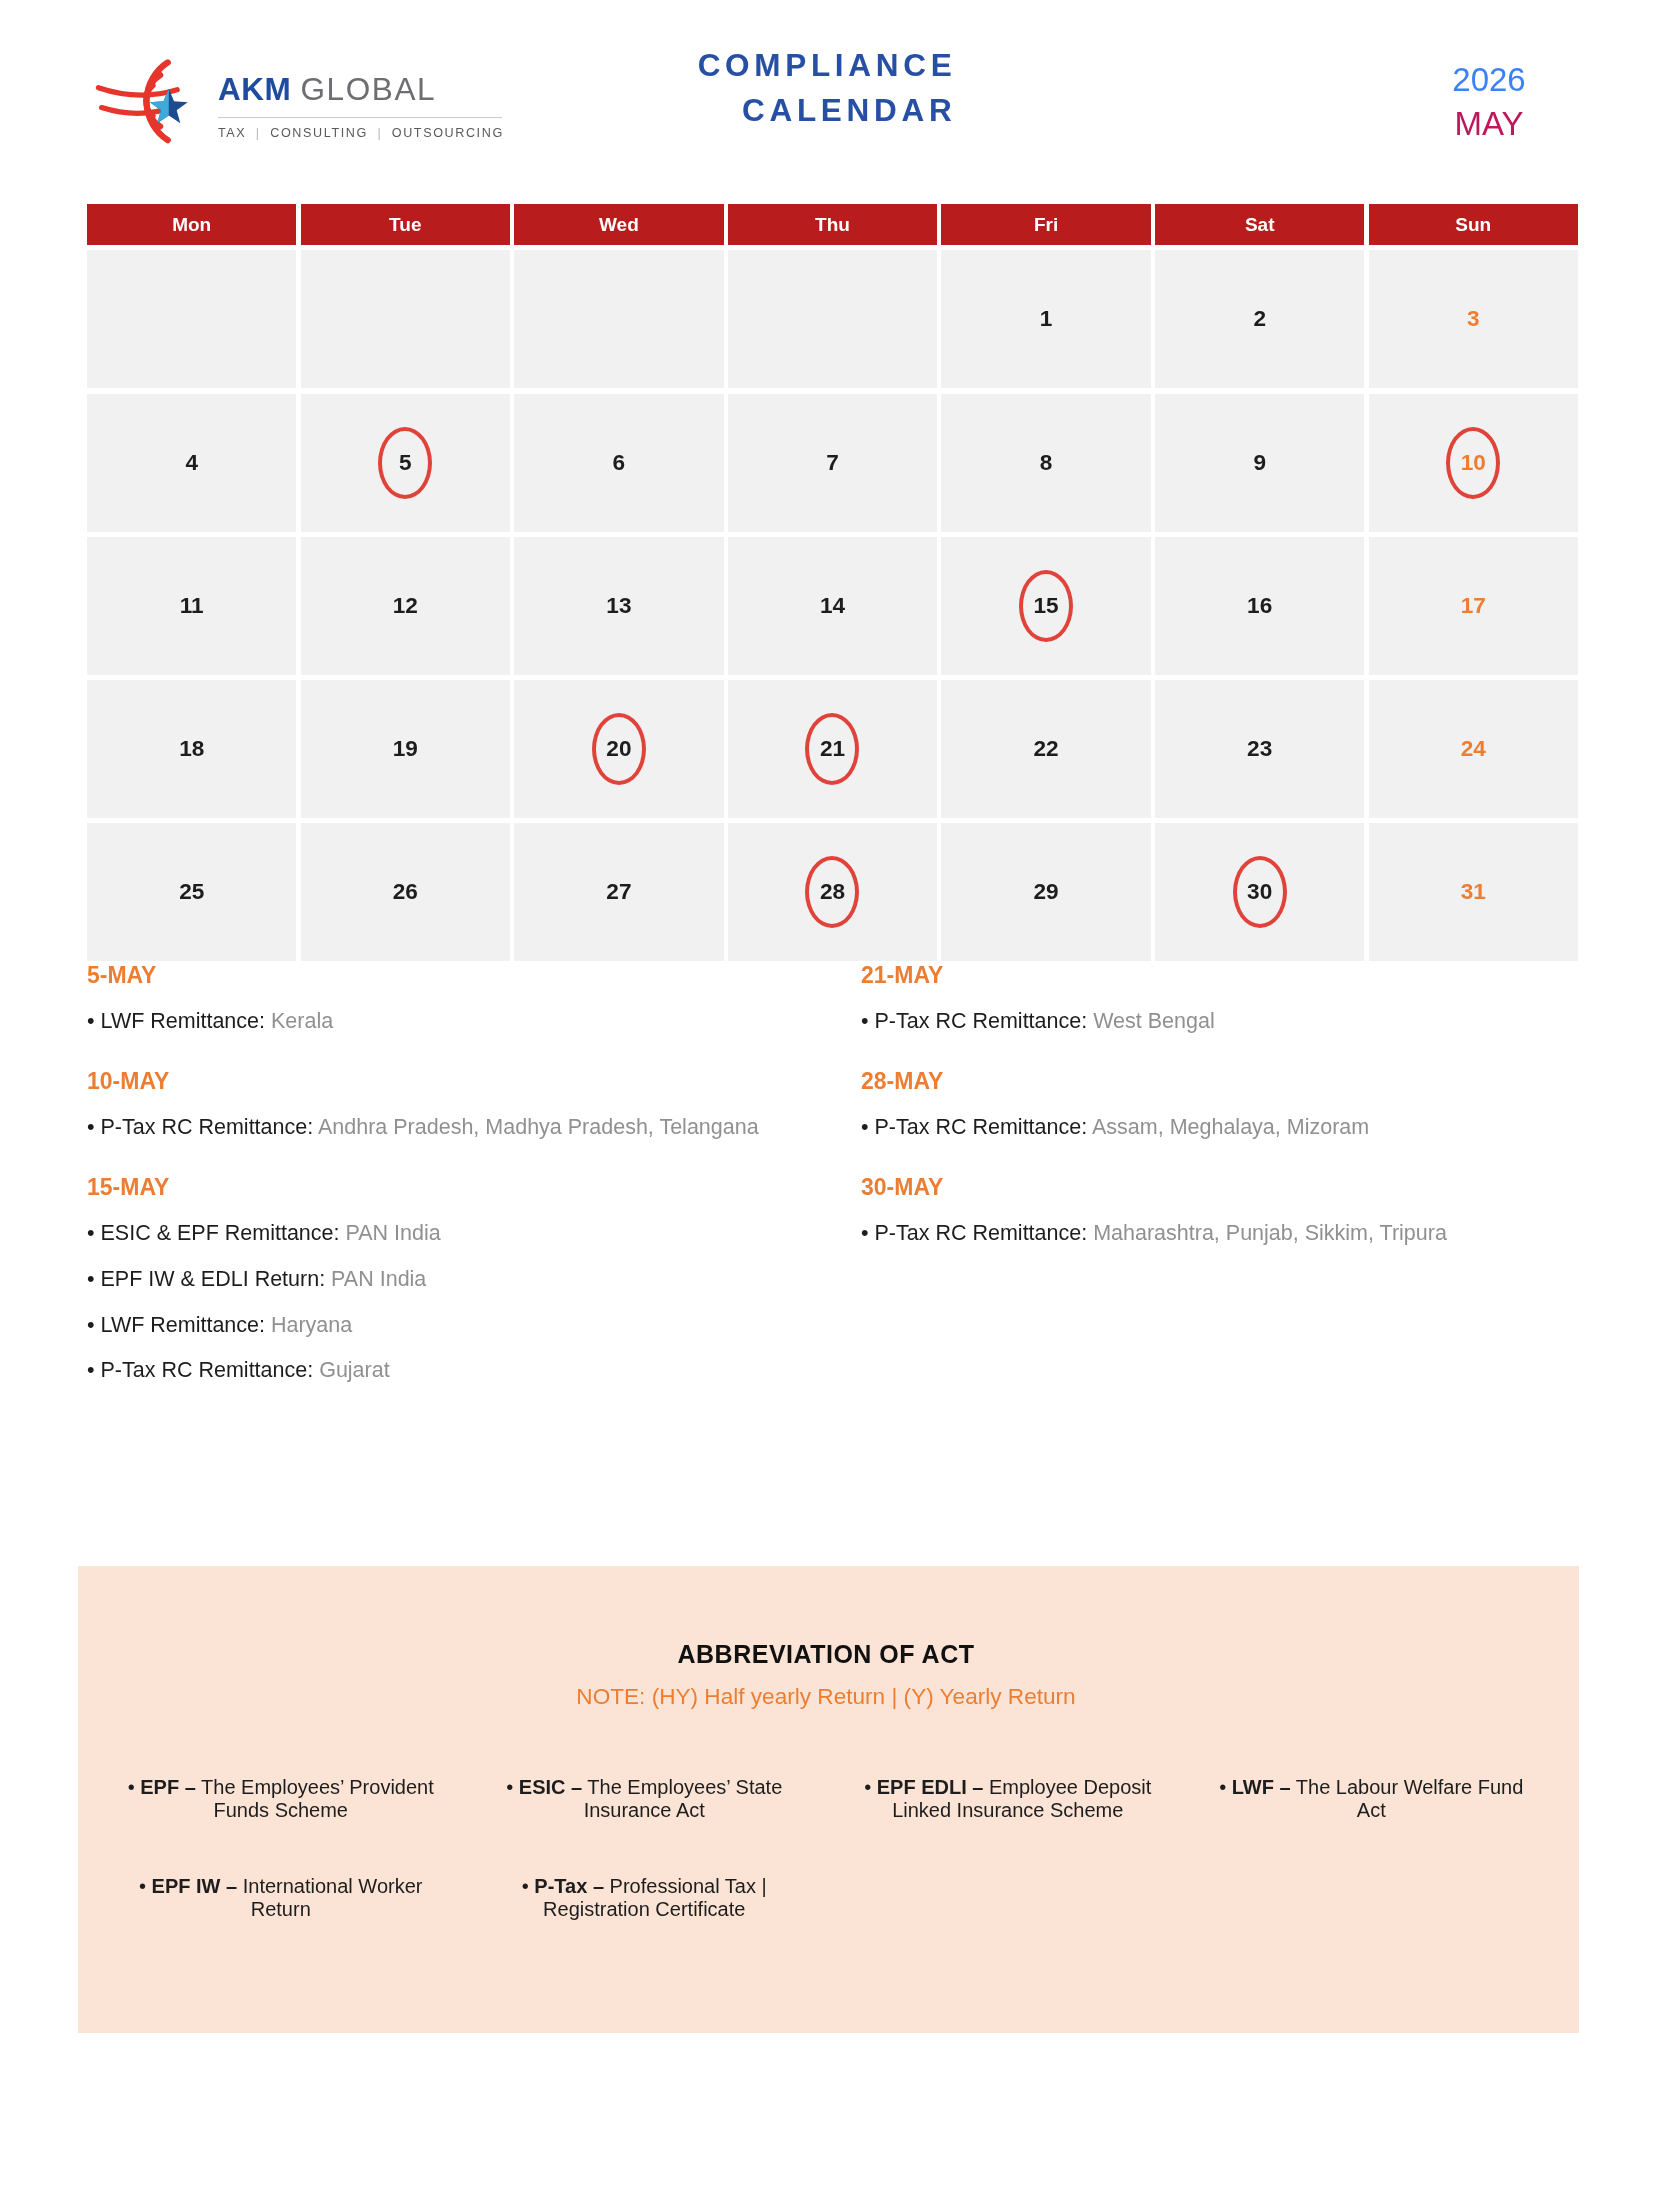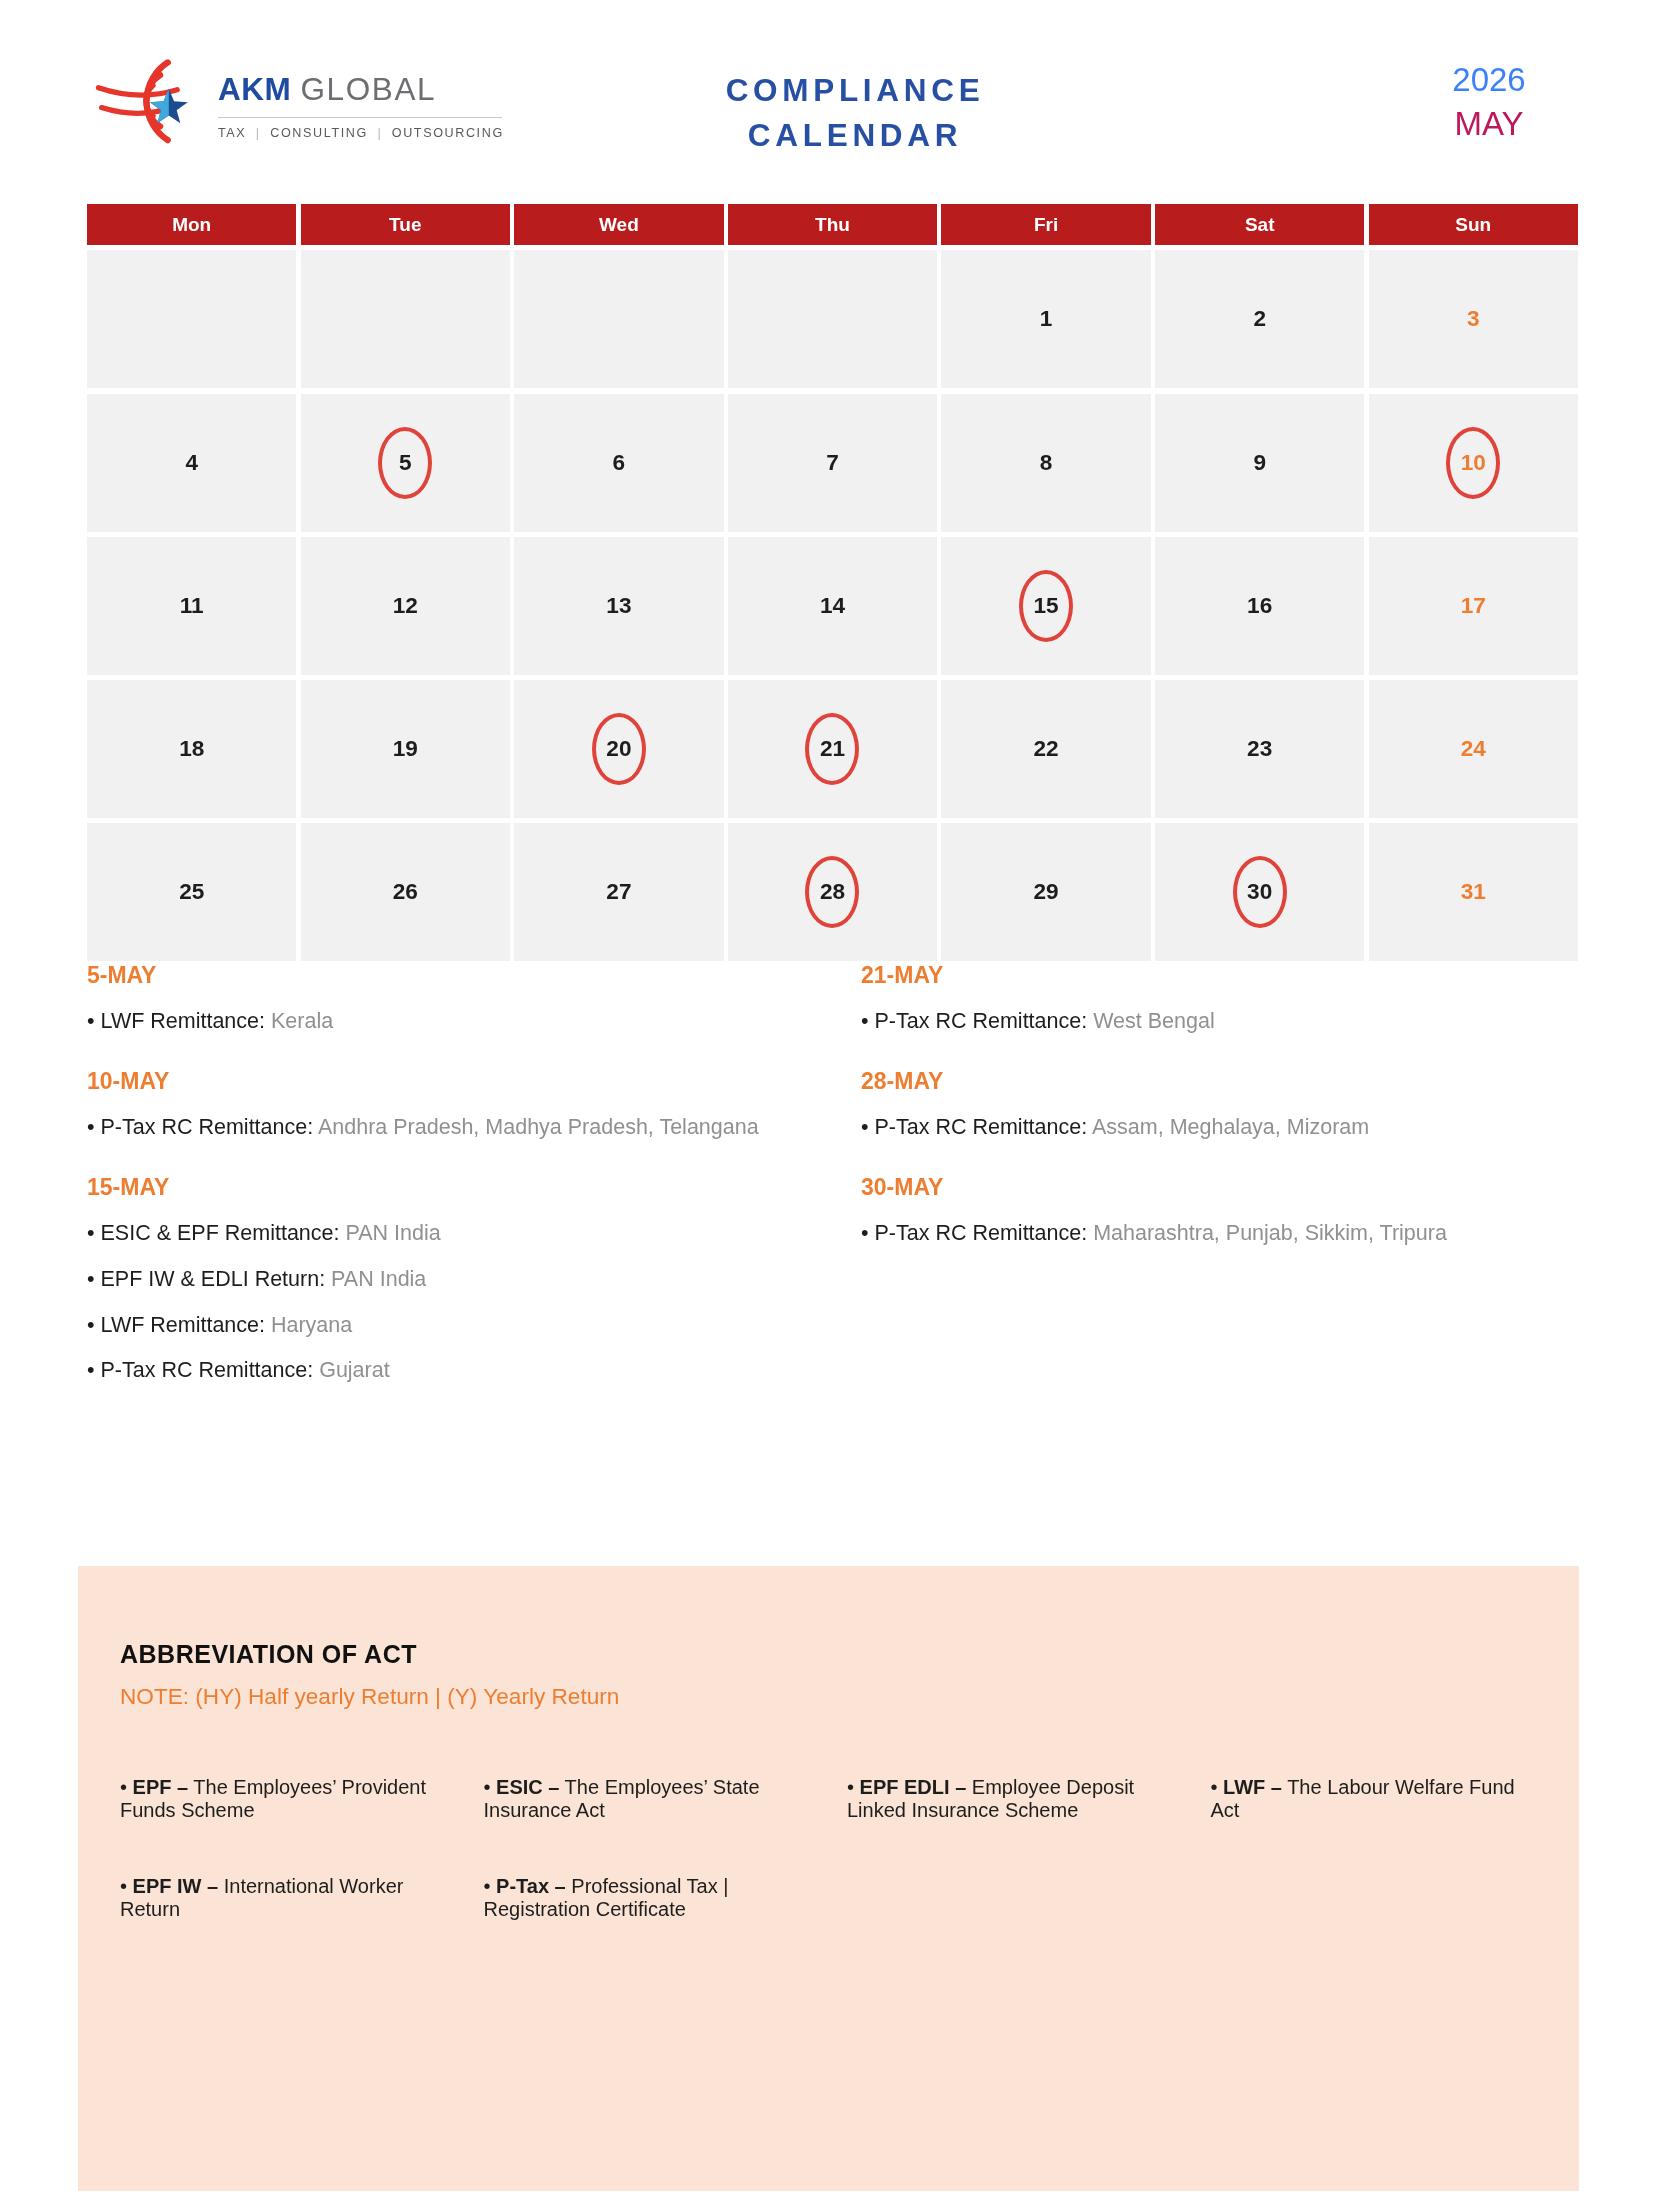--- a/index.html
+++ b/index.html
@@ -9,21 +9,21 @@
   
   .logo-block{position:absolute;left:89px;top:53px;display:flex;align-items:center;gap:24px;}
   .logo-svg{width:105px;height:105px;}
   .brand-line{font-size:31.5px;letter-spacing:0.5px;white-space:nowrap;}
   .brand-bold{font-weight:700;color:#1F4C9F;}
   .brand-light{font-weight:400;color:#6D6E71;letter-spacing:1.6px;}
   .brand-rule{height:1.6px;background:#c9c9c9;margin:8.4px 0 7.4px 0;width:284px;}
   .tagline{font-size:12.6px;color:#58595B;letter-spacing:1.6px;font-weight:500;white-space:nowrap;}
   .tagline .tag+.tag::before{content:"|";margin:0 9.5px;color:#b9b9b9;font-weight:400;}
 
-  .title-block{position:absolute;left:50%;transform:translateX(-50%);top:68px;text-align:center;margin-left:28px;}
+  .title-block{position:absolute;left:50%;transform:translateX(-50%);top:43px;text-align:right;}
   .title-line{font-size:31.5px;font-weight:700;color:#2750A4;letter-spacing:4.7px;line-height:1.42;}
 
   .yearmonth{position:absolute;right:81px;top:59px;text-align:center;min-width:168px;}
   .year{font-size:33px;color:#3b82f6;line-height:1.3;}
   .month{font-size:33px;color:#be185d;line-height:1.35;}
 
   
   .calendar{position:absolute;left:87px;top:204px;width:1491px;}
   .cal-head-row{display:grid;grid-template-columns:repeat(7,1fr);column-gap:4.2px;margin-bottom:5.3px;}
   .cal-head{background:#b91c1c;color:#ffffff;height:41px;display:flex;align-items:center;justify-content:center;
@@ -39,22 +39,22 @@
   .events{position:absolute;left:87px;top:962px;width:1491px;display:flex;justify-content:space-between;}
   .events-col{width:774px;}
   .events-col.right{flex:1;}
   .event-date{font-size:23px;font-weight:700;color:#ED7D31;margin:33px 0 7.4px 0;}
   .events-col .event-section:first-child .event-date{margin-top:0;}
   .event-item{font-size:21.5px;color:#909090;margin:19px 0;line-height:1.25;}
   .event-item::before{content:"•  ";color:#1d1d1d;}
   .event-label{font-weight:400;color:#1d1d1d;}
 
   
-  .abbr-box{position:absolute;left:78px;top:1566px;width:1501px;height:625px;background:#FBE4D5;box-sizing:border-box;
-            padding:74px 47px 13px 42px;}
+  .abbr-box{position:absolute;left:78px;top:1566px;width:1501px;height:467px;background:#FBE4D5;box-sizing:border-box;
+            padding:74px 47px 13px 42px;text-align:center;}
   .abbr-heading{font-size:25px;font-weight:700;color:#111111;letter-spacing:0.5px;}
   .abbr-note{font-size:22.6px;color:#ED7D31;margin-top:14.7px;}
   .abbr-grid{margin-top:66px;display:grid;grid-template-columns:1fr 1fr 1fr 1fr;column-gap:42px;row-gap:53px;}
   .abbr-item{font-size:20px;color:#1d1d1d;}
   .abbr-item::before{content:"•  ";}
   .abbr-abbr{font-weight:700;}
 </style>
 </head>
 <body>
 

